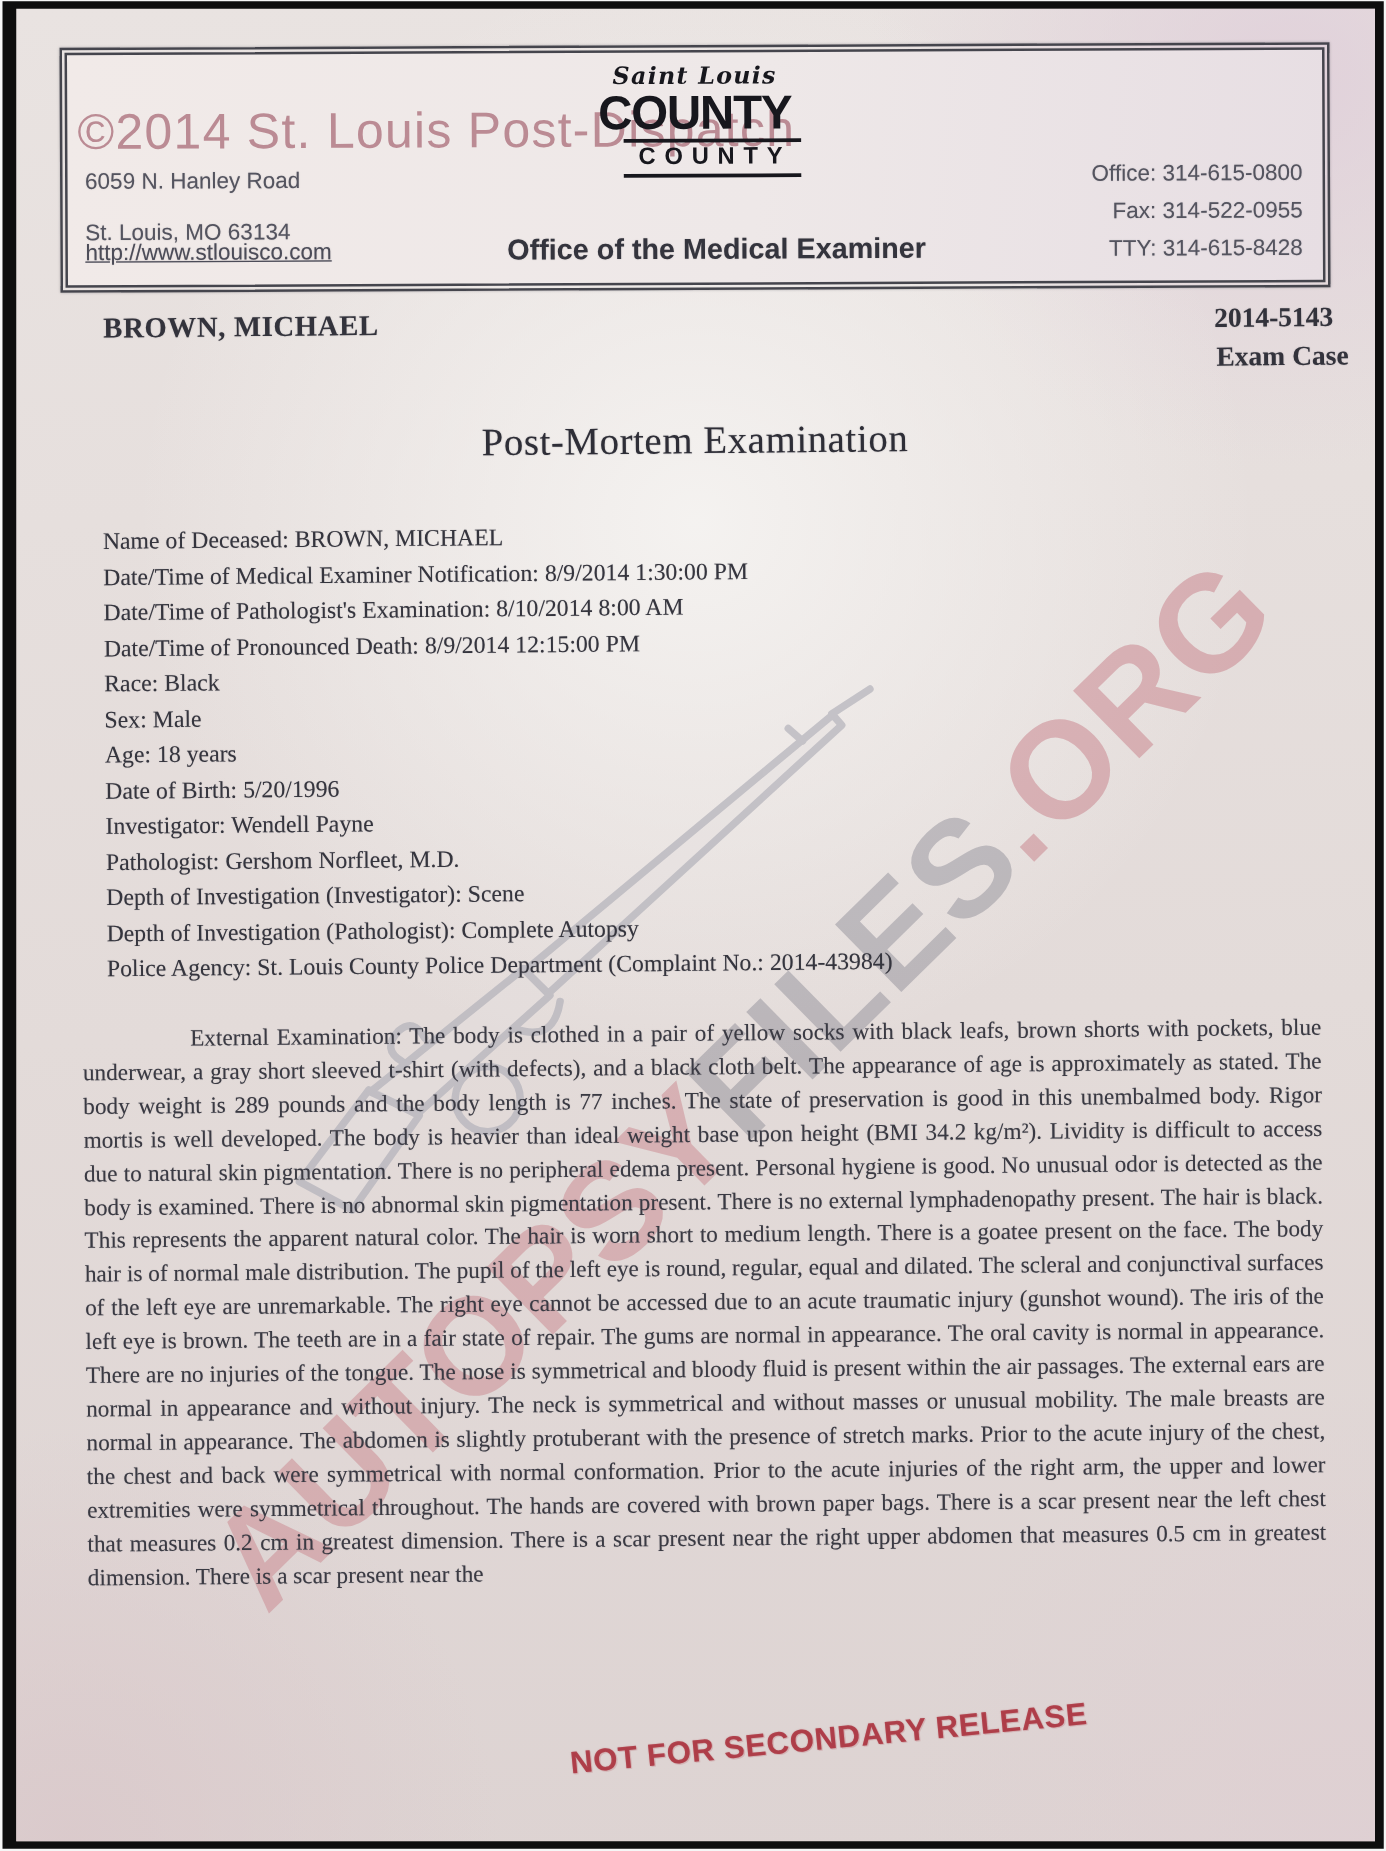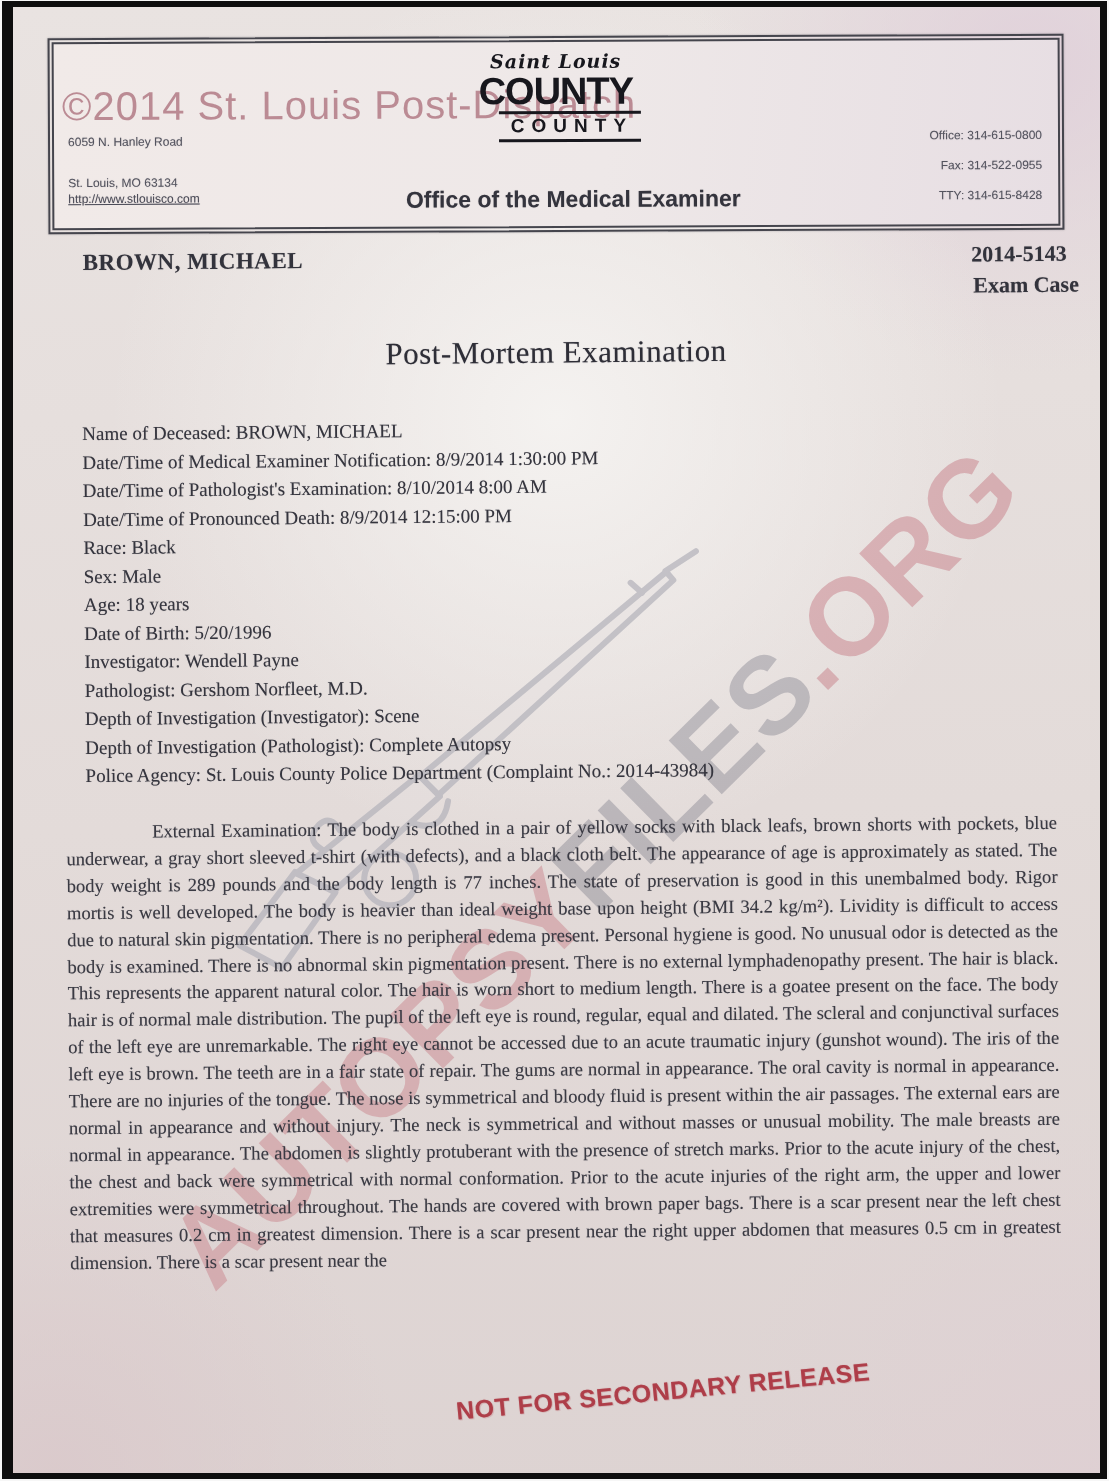--- a/index.html
+++ b/index.html
@@ -27,21 +27,21 @@
       letter-spacing:1px;}
   .logo{position:absolute;left:0;right:0;top:8px;z-index:2;text-align:center;color:#17171d;}
   .logo-script{font-family:"DejaVu Serif", serif;font-style:italic;font-weight:bold;
       font-size:19px;letter-spacing:1px;}
   .logo-county{font-family:"Liberation Sans", sans-serif;font-weight:900;font-size:38px;
       line-height:38px;letter-spacing:-1px;}
   .logo-health{display:inline-block;transform:translateX(14px);margin-top:1px;
       font-family:"Liberation Sans", sans-serif;font-weight:bold;font-size:19px;
       letter-spacing:7px;padding:1px 8px 2px 12px;border-top:3px solid #17171d;
       border-bottom:3px solid #17171d;}
-  .lh-small{position:absolute;font-size:12px;color:#54545f;z-index:2;
+  .lh-small{position:absolute;font-size:18px;color:#54545f;z-index:2;
       text-shadow:0 0 1px rgba(84,84,95,.35);}
   .addr1{left:14px;top:91px;}
   .addr2{left:14px;top:132px;}
   .site{left:14px;top:148px;text-decoration:underline;color:#4c4c58;}
   .office-title{position:absolute;left:0;right:0;top:144px;text-align:center;
       padding-left:34px;font-size:23px;font-weight:bold;color:#34343d;z-index:2;
       text-shadow:0 0 1px rgba(52,52,61,.3);}
   .ph1{right:16px;top:88px;text-align:center;}  .ph2{right:16px;top:118px;}  .ph3{right:16px;top:148px;}
 
   

